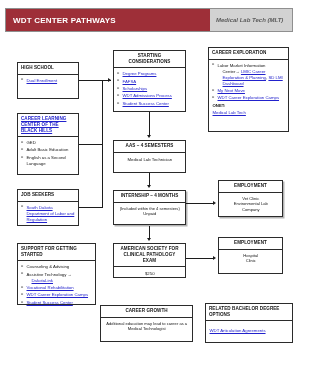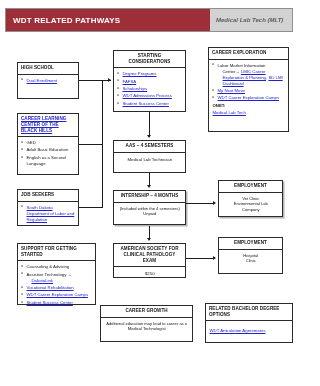--- a/index.html
+++ b/index.html
@@ -45,21 +45,21 @@
   .arw-r{border-top:2.2px solid transparent;border-bottom:2.2px solid transparent;border-left:3.2px solid #1c1c1c;}
   .arw-d{border-left:2.2px solid transparent;border-right:2.2px solid transparent;border-top:3.2px solid #1c1c1c;}
 </style>
 </head>
 <body>
 
 <div id="page">
 
   <div class="hdr">
     <div class="hdr-red">
-      <span>WDT RELATED PATHWAYS</span>
+      <span>WDT CENTER PATHWAYS</span>
     </div>
     <div class="hdr-gray">
       <span>Medical Lab Tech (MLT)</span>
     </div>
   </div>
 
   <div class="bx" style="left:17px;top:62px;width:62px;height:37px;">
     <div class="ttl">HIGH SCHOOL</div>
     <div class="bdy">
       <ul class="li">

